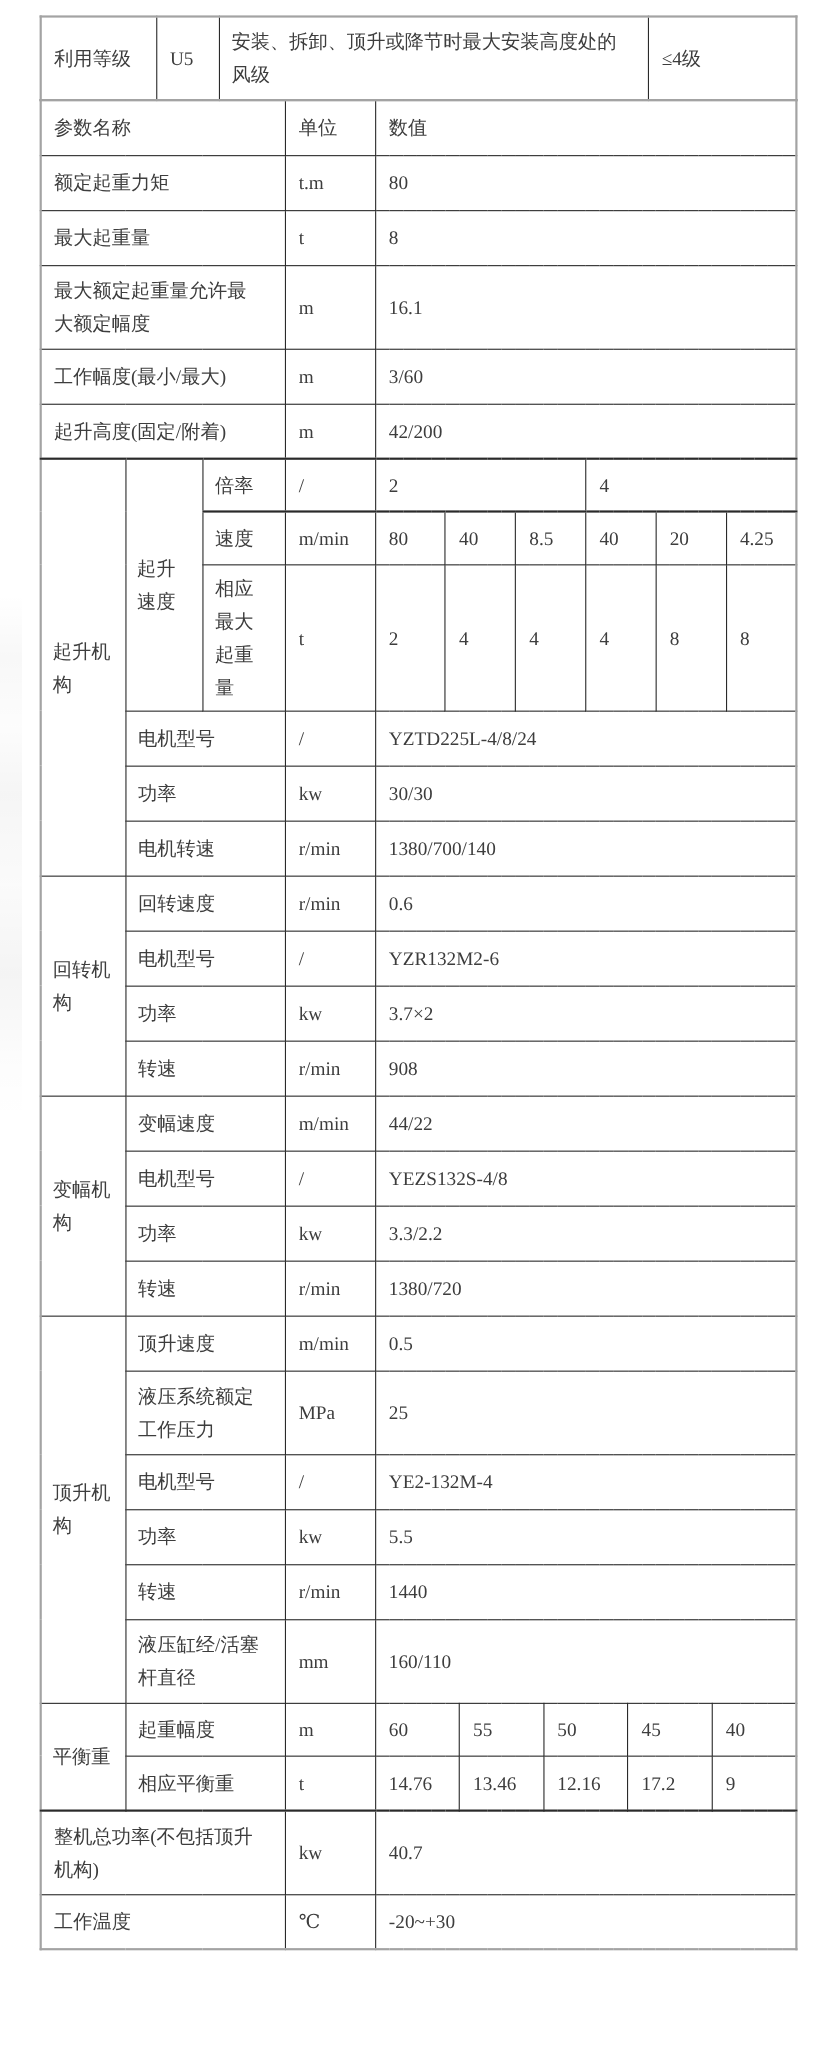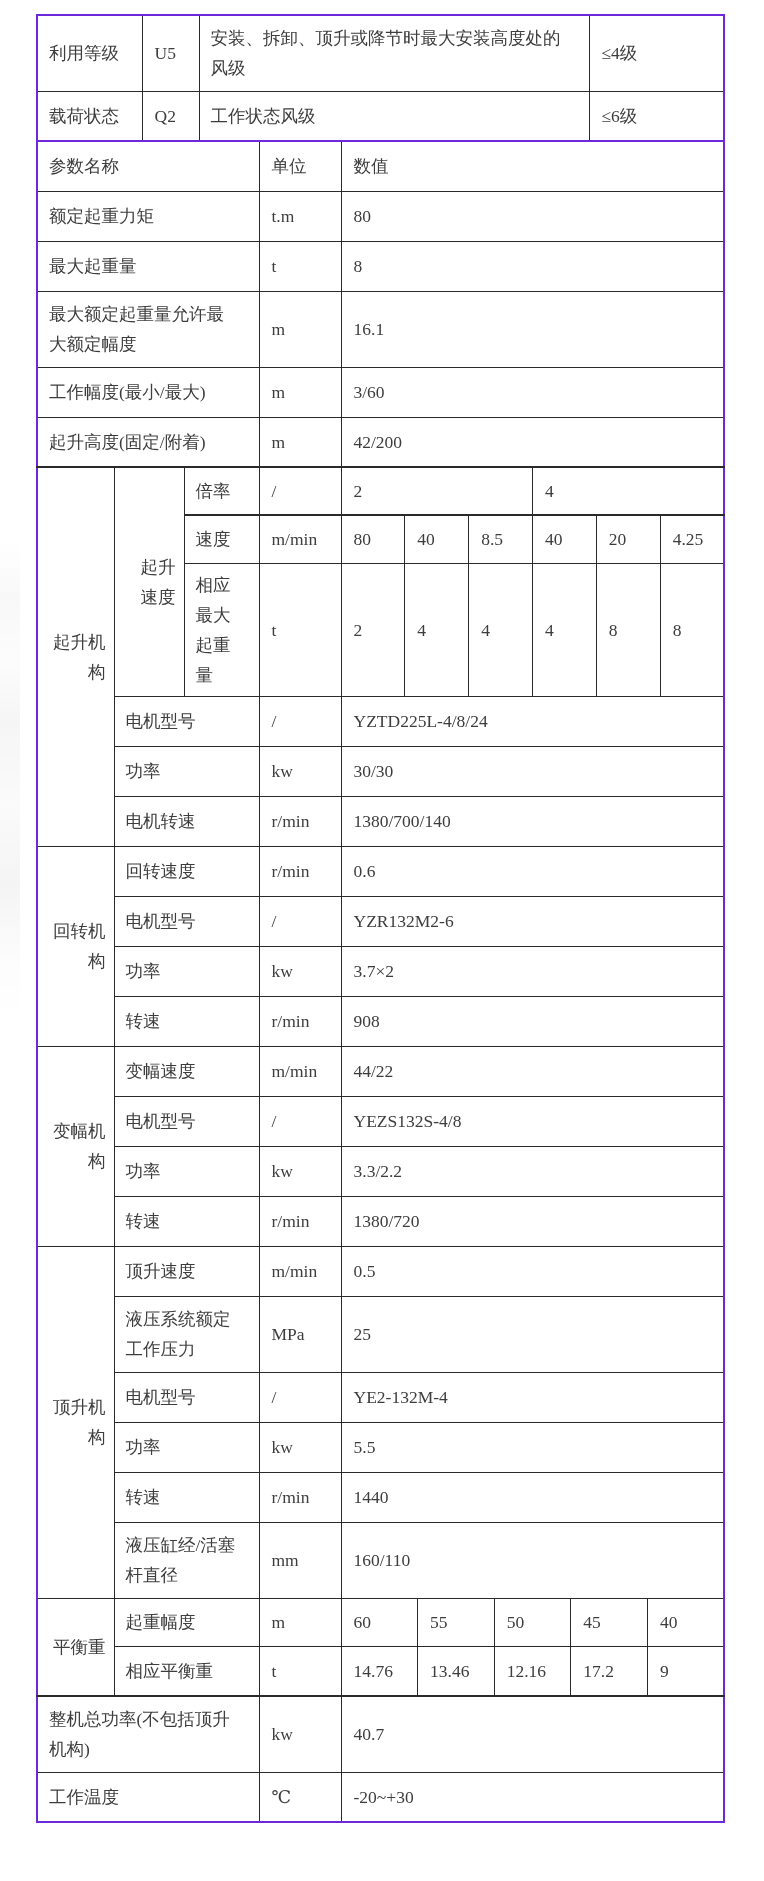--- a/index.html
+++ b/index.html
@@ -15,34 +15,34 @@
     position: absolute; left: 0; top: 540px; width: 20px; height: 480px;
     background: linear-gradient(180deg,
       rgba(0,0,0,0.00) 0%, rgba(0,0,0,0.05) 12%, rgba(0,0,0,0.02) 25%,
       rgba(0,0,0,0.07) 38%, rgba(0,0,0,0.03) 55%, rgba(0,0,0,0.08) 72%,
       rgba(0,0,0,0.02) 88%, rgba(0,0,0,0.00) 100%);
     opacity: 0.55;
   }
 
   table.spec {
     border-collapse: collapse; table-layout: fixed;
-    width: 687px; border: 2px solid #6d28d9;
+    width: 687px; border: 2px solid #a3a3a3;
     font-size: 17.5px; line-height: 30px;
   }
   table.main { margin-top: -2px; }
 
   td {
     border: 1px solid #2a2a2a;
     vertical-align: middle; text-align: left;
     padding: 6px 8px 6px 11px;
     white-space: pre-line;
     word-break: break-all;
     overflow: hidden;
   }
-  td.g { padding-left: 10px; text-align: right; }             
+  td.g { padding-left: 10px; }             
   td.l { padding-right: 18px; }            
   td.u { padding-left: 12px; margin-top: 42px; }             
   td.v { padding-left: 12px; }             
   td.bt2 { border-top-width: 2px; }        
 
   
   tr.h76 { height: 76px; } tr.h50 { height: 50px; } tr.h48 { height: 48px; }
   tr.h98 { height: 98px; }
 
   
@@ -68,26 +68,20 @@
         <col class="tc">
         <col class="td">
       </colgroup>
     <tbody>
         <tr class="h76">
       <td class="l">利用等级</td>
       <td class="u">U5</td>
       <td class="l">安装、拆卸、顶升或降节时最大安装高度处的风级</td>
       <td class="v">≤4级</td>
     </tr>
-    <tr class="h50">
-      <td class="l">载荷状态</td>
-      <td class="u">Q2</td>
-      <td class="l">工作状态风级</td>
-      <td class="v">≤6级</td>
-    </tr>
   </tbody>
     </table>
 
   <table class="spec main">
     <colgroup>
       <col class="cA">
         <col class="cB">
         <col class="cC">
         <col class="cU">
       <col span="30" class="cv">

